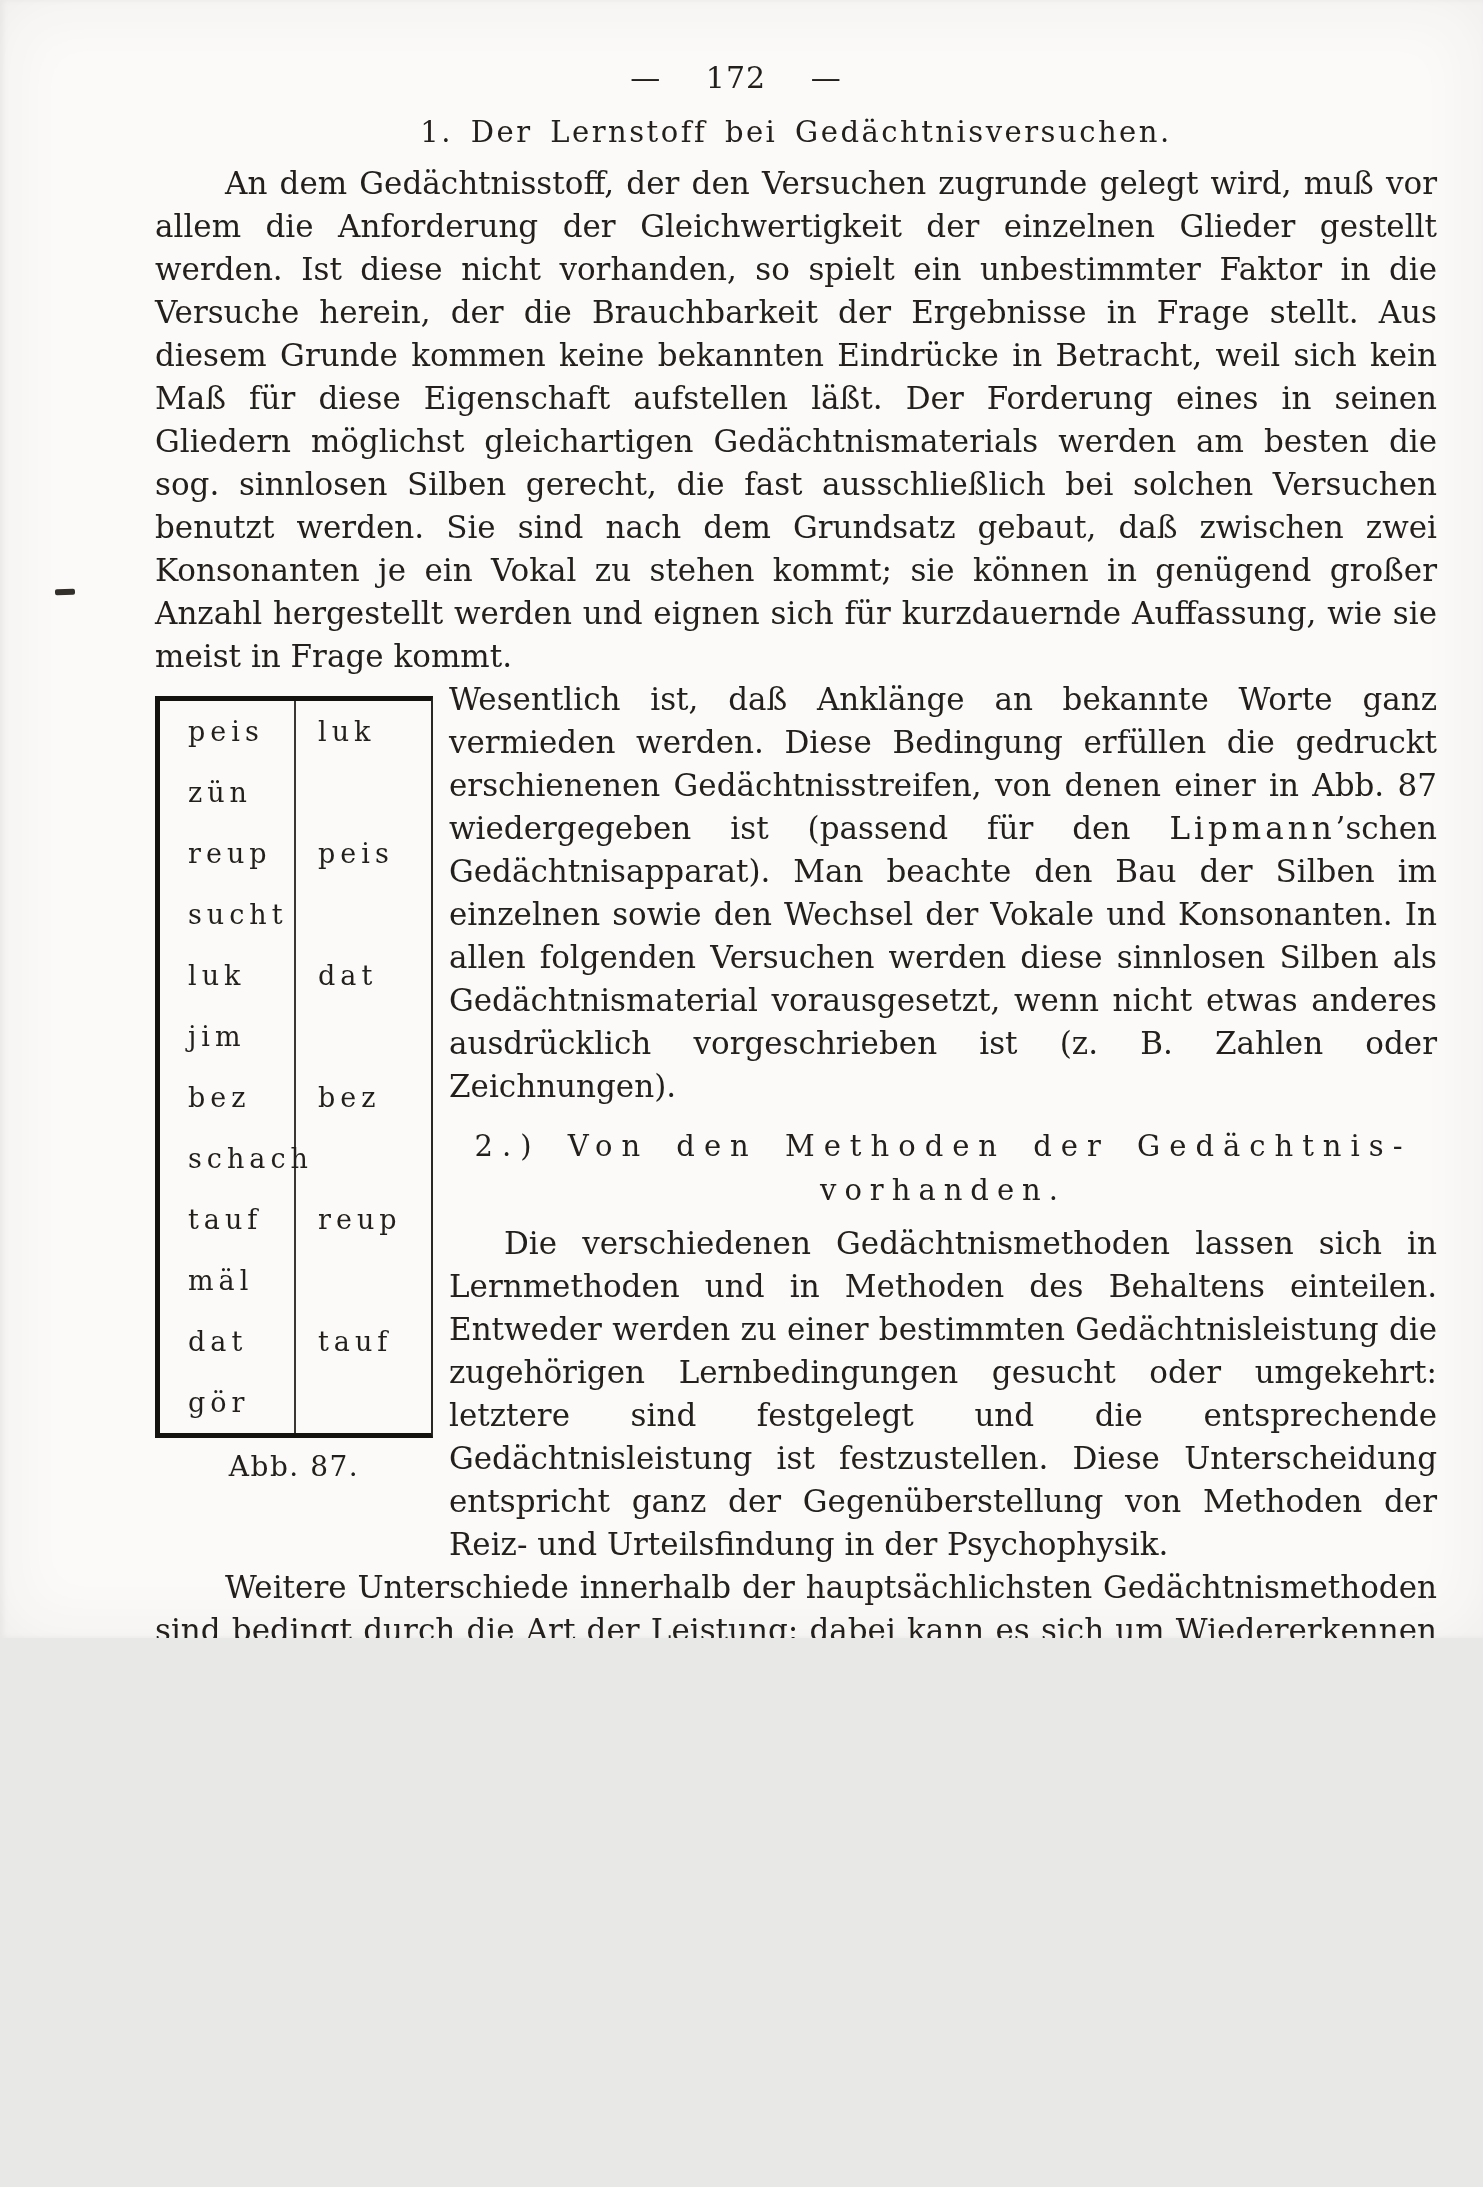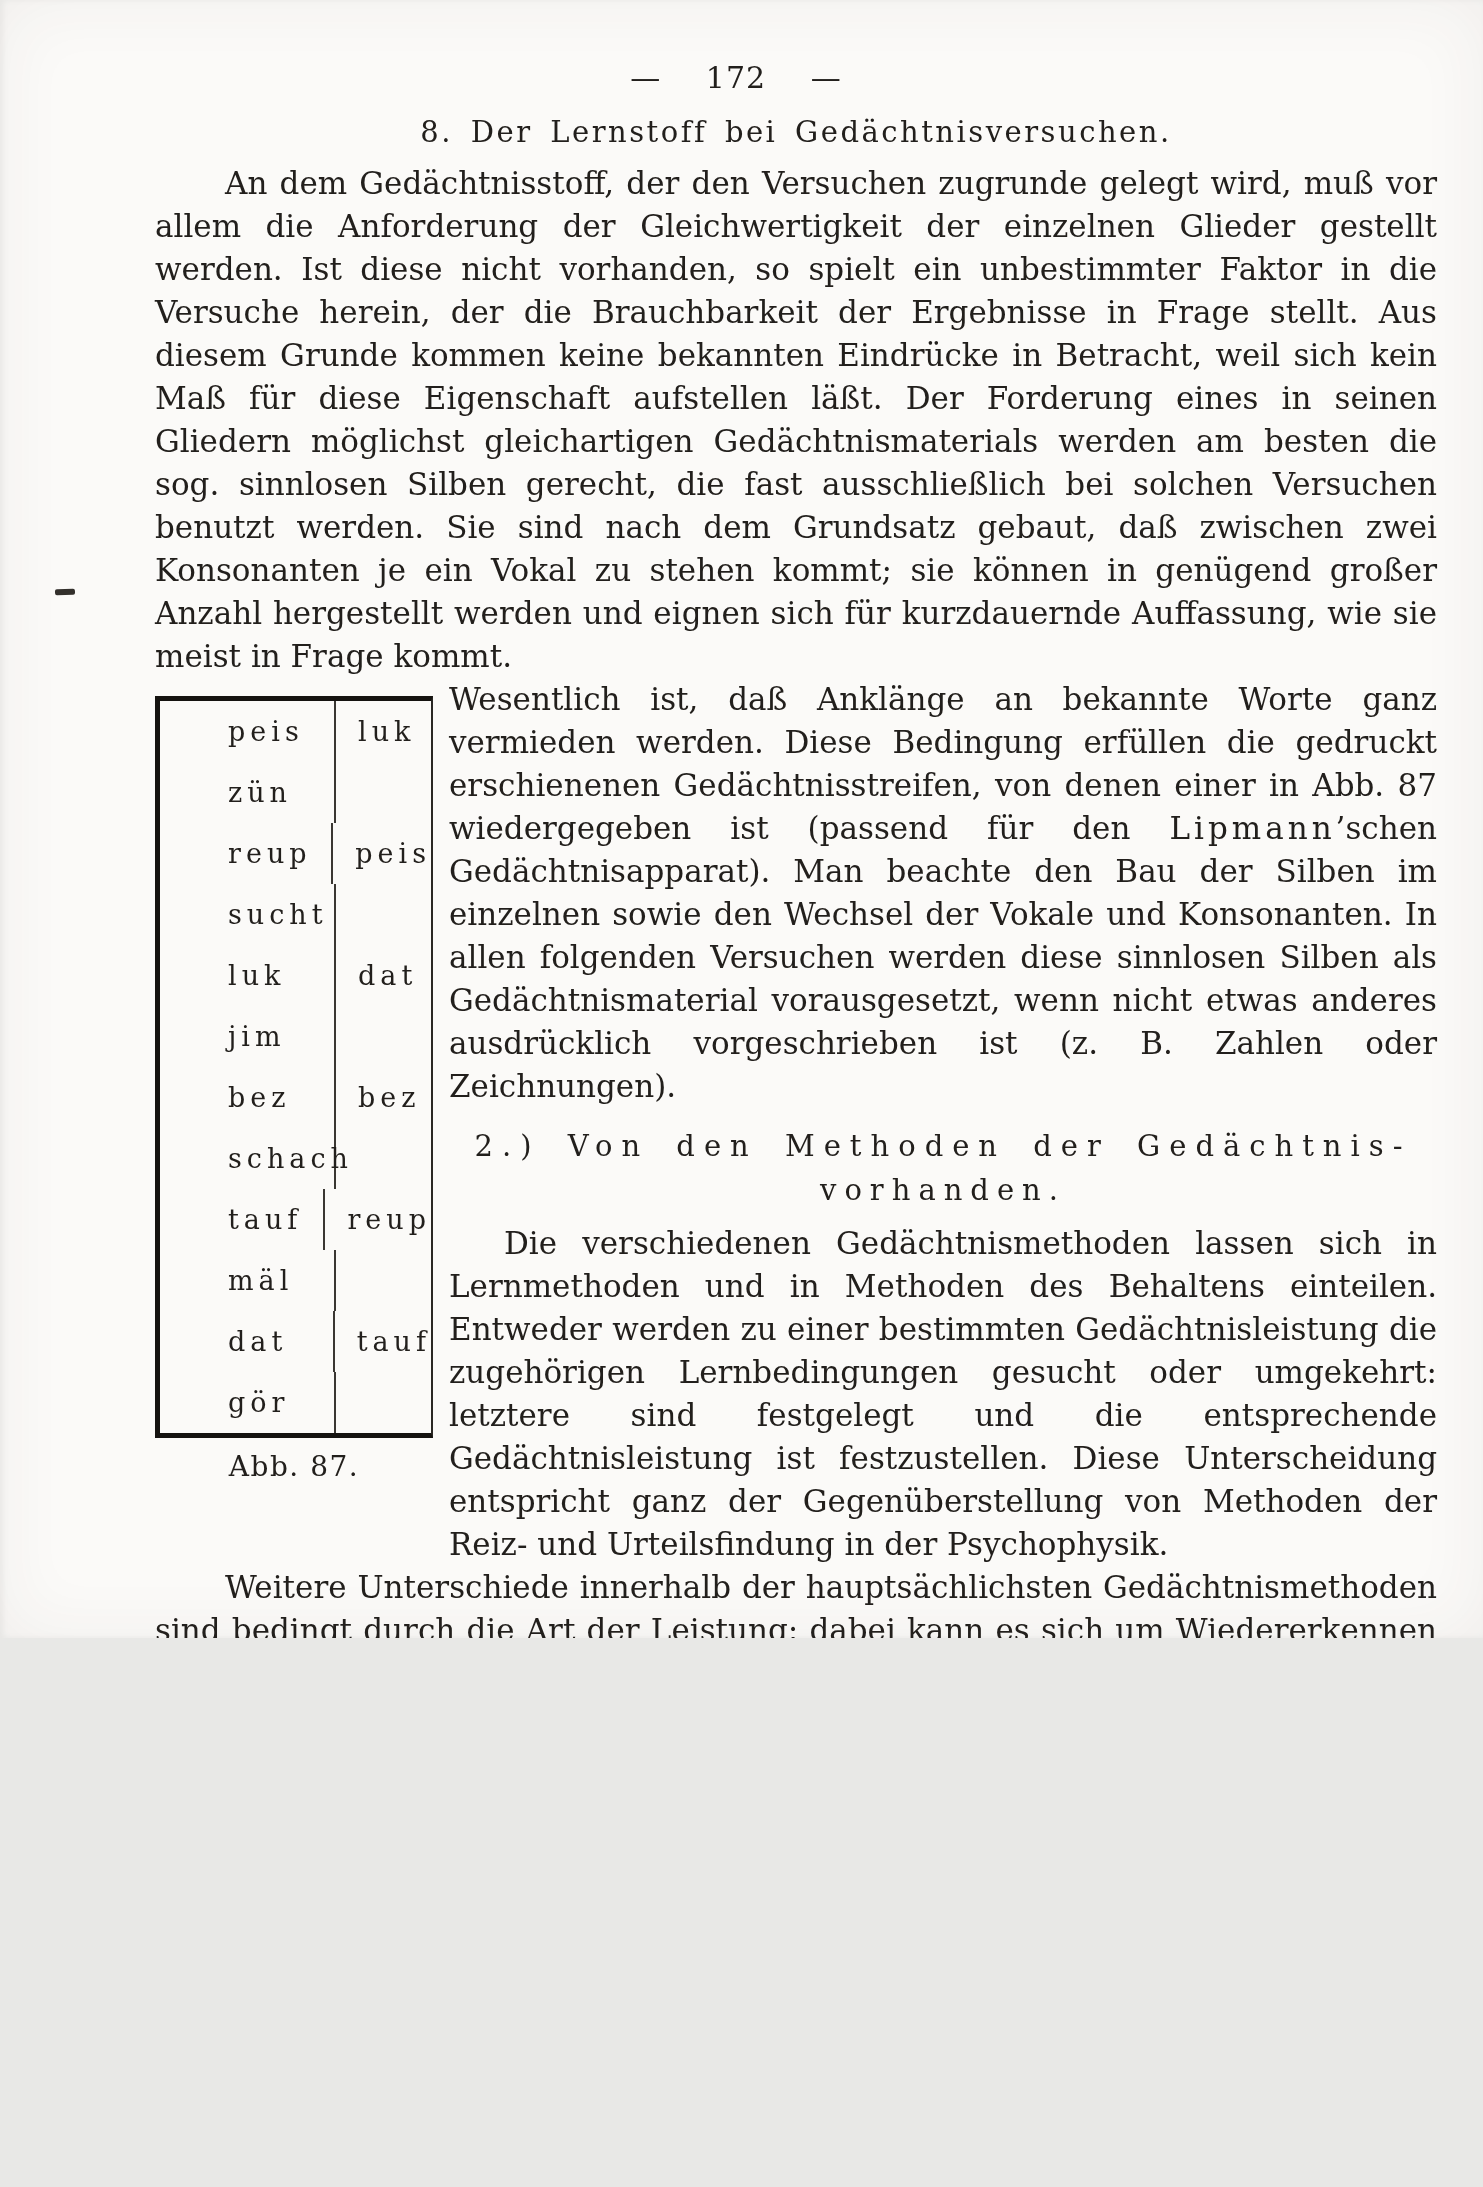--- a/index.html
+++ b/index.html
@@ -55,21 +55,20 @@
     border-top:5px solid #151310;
     border-bottom:5px solid #151310;
     border-left:5px solid #151310;
     border-right:2px solid #2a2824;
     background:#fbfaf8;
   }
   .syl-row{
     display:flex;
     height:61px;
     align-items:center;
-    padding-left:40px;
   }
   .syl-cell{
     font-size:27px;
     letter-spacing:5px;
     white-space:nowrap;
   }
   .syl-cell.left{
     width:136px;
     align-self:stretch;
     display:flex;align-items:center;
@@ -117,21 +116,21 @@
 <body>
 
 <div class="page">
   <div class="artifact-dash"></div>
   <div class="artifact-dot"></div>
 
   <div class="content">
 
     <div class="pagenum">— 172 —</div>
 
-    <h1 class="sec1">8. Der Lernstoff bei Gedächtnisversuchen.</h1>
+    <h1 class="sec1">1. Der Lernstoff bei Gedächtnisversuchen.</h1>
 
     <p class="para indent">An dem Gedächtnisstoff, der den Versuchen zugrunde gelegt wird, muß vor allem die Anforderung der Gleichwertigkeit der einzelnen Glieder gestellt werden. Ist diese nicht vorhanden, so spielt ein unbestimmter Faktor in die Versuche herein, der die Brauchbarkeit der Ergebnisse in Frage stellt. Aus diesem Grunde kommen keine bekannten Eindrücke in Betracht, weil sich kein Maß für diese Eigenschaft aufstellen läßt. Der Forderung eines in seinen Gliedern möglichst gleichartigen Gedächtnismaterials werden am besten die sog. sinnlosen Silben gerecht, die fast ausschließlich bei solchen Versuchen benutzt werden. Sie sind nach dem Grundsatz gebaut, daß zwischen zwei Konsonanten je ein Vokal zu stehen kommt; sie können in genügend großer Anzahl hergestellt werden und eignen sich für kurzdauernde Auffassung, wie sie meist in Frage kommt.</p>
 
     <figure class="syl-figure">
       <div class="syl-table">
         <div class="syl-row">
             <span class="syl-cell left">peis</span>
             <span class="syl-cell right">luk</span>
           </div>
         <div class="syl-row">

